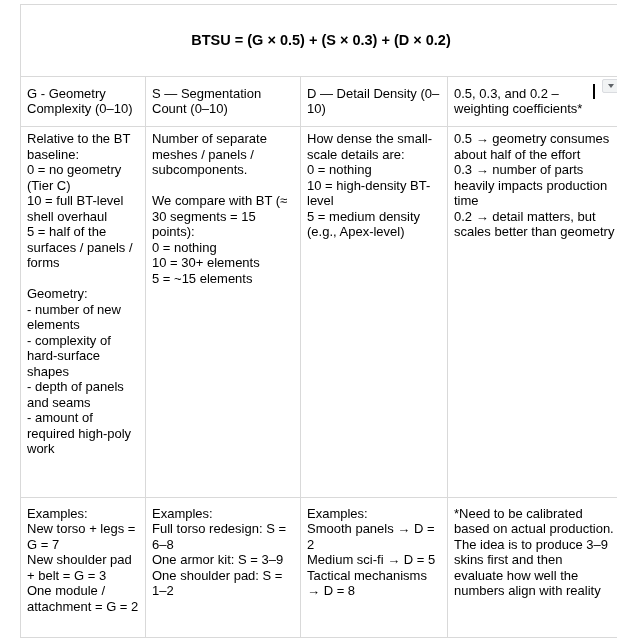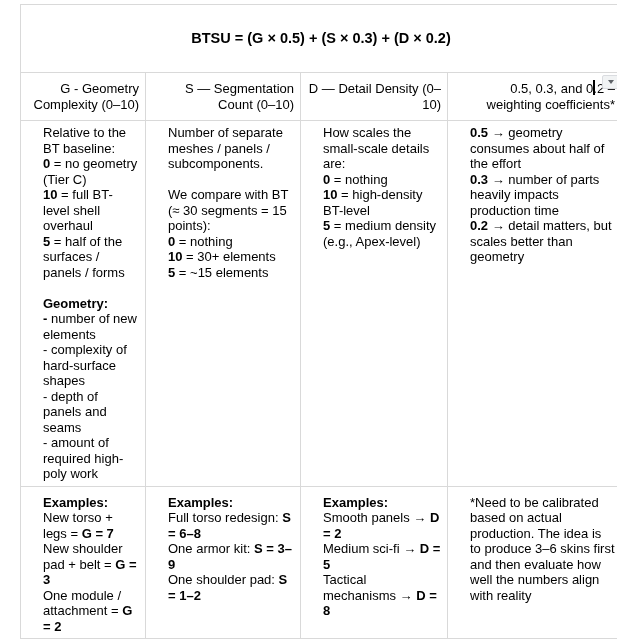--- a/index.html
+++ b/index.html
@@ -15,25 +15,25 @@
   .doc-table td {
     border:1px solid #d9d9d9;
     vertical-align:top;
     padding:4px 6px;
     font-size:13px;
     line-height:15.5px;
     background:#fff;
   }
   tr.row-formula td { height:68px; text-align:center; vertical-align:middle; font-weight:bold; font-size:14.5px; }
   tr.row-where   td { height:33px; text-align:center; vertical-align:middle; font-size:14.5px; }
-  tr.row-header  td { height:48px; text-align:right; vertical-align:middle; position:relative; }
+  tr.row-header  td { height:48px; text-align:left; vertical-align:middle; position:relative; }
   tr.row-body    td { height:352px; }
   tr.row-examples td { height:133px; padding-top:8px; }
-  .par { min-height:15.5px;margin-left:16px; }
-  .par b { font-weight:bold; }
+  .par { min-height:15.5px; }
+  .par b { font-weight:normal; }
   .caret {
     position:absolute; left:145px; top:7px; width:1.5px; height:15px;
     background:#000;
   }
   .table-menu-btn {
     position:absolute; top:2px; right:2px; width:17px; height:14px;
     background:#f1f3f4; border:1px solid #dadce0; border-radius:2px;
     display:flex; align-items:center; justify-content:center;
     cursor:pointer;
   }
@@ -93,21 +93,21 @@
         </td>
       <td>
           <p class="par">Number of separate meshes / panels / subcomponents.</p>
           <p class="par">&nbsp;</p>
           <p class="par">We compare with BT (≈ 30 segments = 15 points):</p>
           <p class="par"><b>0</b> = nothing</p>
           <p class="par"><b>10</b> = 30+ elements</p>
           <p class="par"><b>5</b> = ~15 elements</p>
         </td>
       <td>
-          <p class="par">How scales the small-scale details are:</p>
+          <p class="par">How dense the small-scale details are:</p>
           <p class="par"><b>0</b> = nothing</p>
           <p class="par"><b>10</b> = high-density BT-level</p>
           <p class="par"><b>5</b> = medium density (e.g., Apex-level)</p>
         </td>
       <td>
           <p class="par"><b>0.5</b> → geometry consumes about half of the effort</p>
           <p class="par"><b>0.3</b> → number of parts heavily impacts production time</p>
           <p class="par"><b>0.2</b> → detail matters, but scales better than geometry</p>
         </td>
     </tr>
@@ -124,17 +124,17 @@
           <p class="par">One armor kit: <b>S = 3–9</b></p>
           <p class="par">One shoulder pad: <b>S = 1–2</b></p>
         </td>
       <td>
           <p class="par"><b>Examples:</b></p>
           <p class="par">Smooth panels → <b>D = 2</b></p>
           <p class="par">Medium sci-fi → <b>D = 5</b></p>
           <p class="par">Tactical mechanisms → <b>D = 8</b></p>
         </td>
       <td>
-          <p class="par">*Need to be calibrated based on actual production. The idea is to produce 3–6 skins first and then evaluate how well the numbers align with reality</p>
+          <p class="par">*Need to be calibrated based on actual production. The idea is to produce 3–9 skins first and then evaluate how well the numbers align with reality</p>
         </td>
     </tr>
   </tbody>
 </table>
 
 </body></html>

